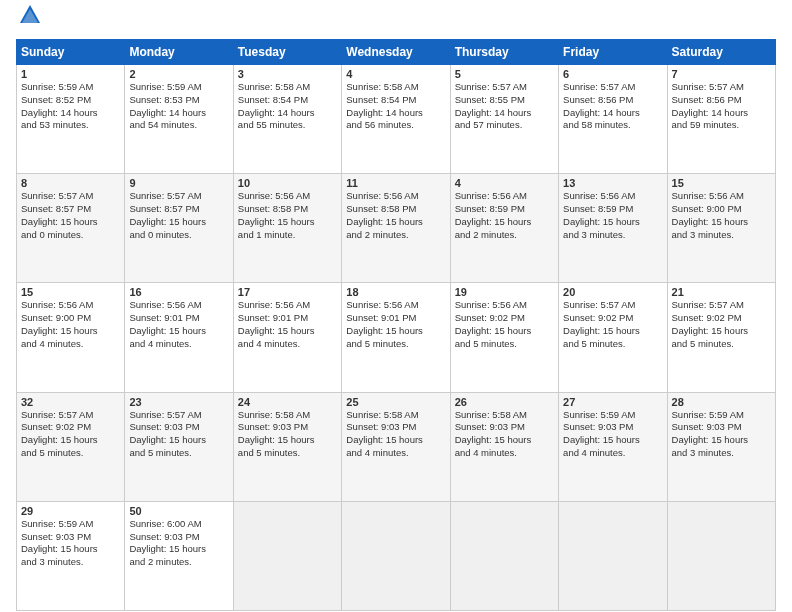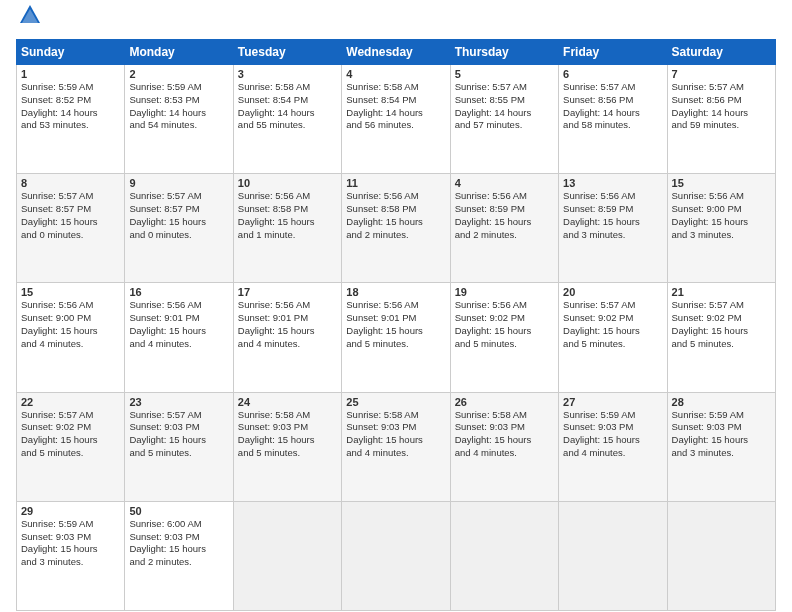--- a/index.html
+++ b/index.html
@@ -217,21 +217,21 @@
             <div class="day-num">20</div>
             <div class="cell-text">Sunrise: 5:57 AM<br>Sunset: 9:02 PM<br>Daylight: 15 hours<br>and 5 minutes.</div>
           </td>
           <td>
             <div class="day-num">21</div>
             <div class="cell-text">Sunrise: 5:57 AM<br>Sunset: 9:02 PM<br>Daylight: 15 hours<br>and 5 minutes.</div>
           </td>
         </tr>
         <tr>
           <td>
-            <div class="day-num">22</div>
+            <div class="day-num">32</div>
             <div class="cell-text">Sunrise: 5:57 AM<br>Sunset: 9:02 PM<br>Daylight: 15 hours<br>and 5 minutes.</div>
           </td>
           <td>
             <div class="day-num">23</div>
             <div class="cell-text">Sunrise: 5:57 AM<br>Sunset: 9:03 PM<br>Daylight: 15 hours<br>and 5 minutes.</div>
           </td>
           <td>
             <div class="day-num">24</div>
             <div class="cell-text">Sunrise: 5:58 AM<br>Sunset: 9:03 PM<br>Daylight: 15 hours<br>and 5 minutes.</div>
           </td>

